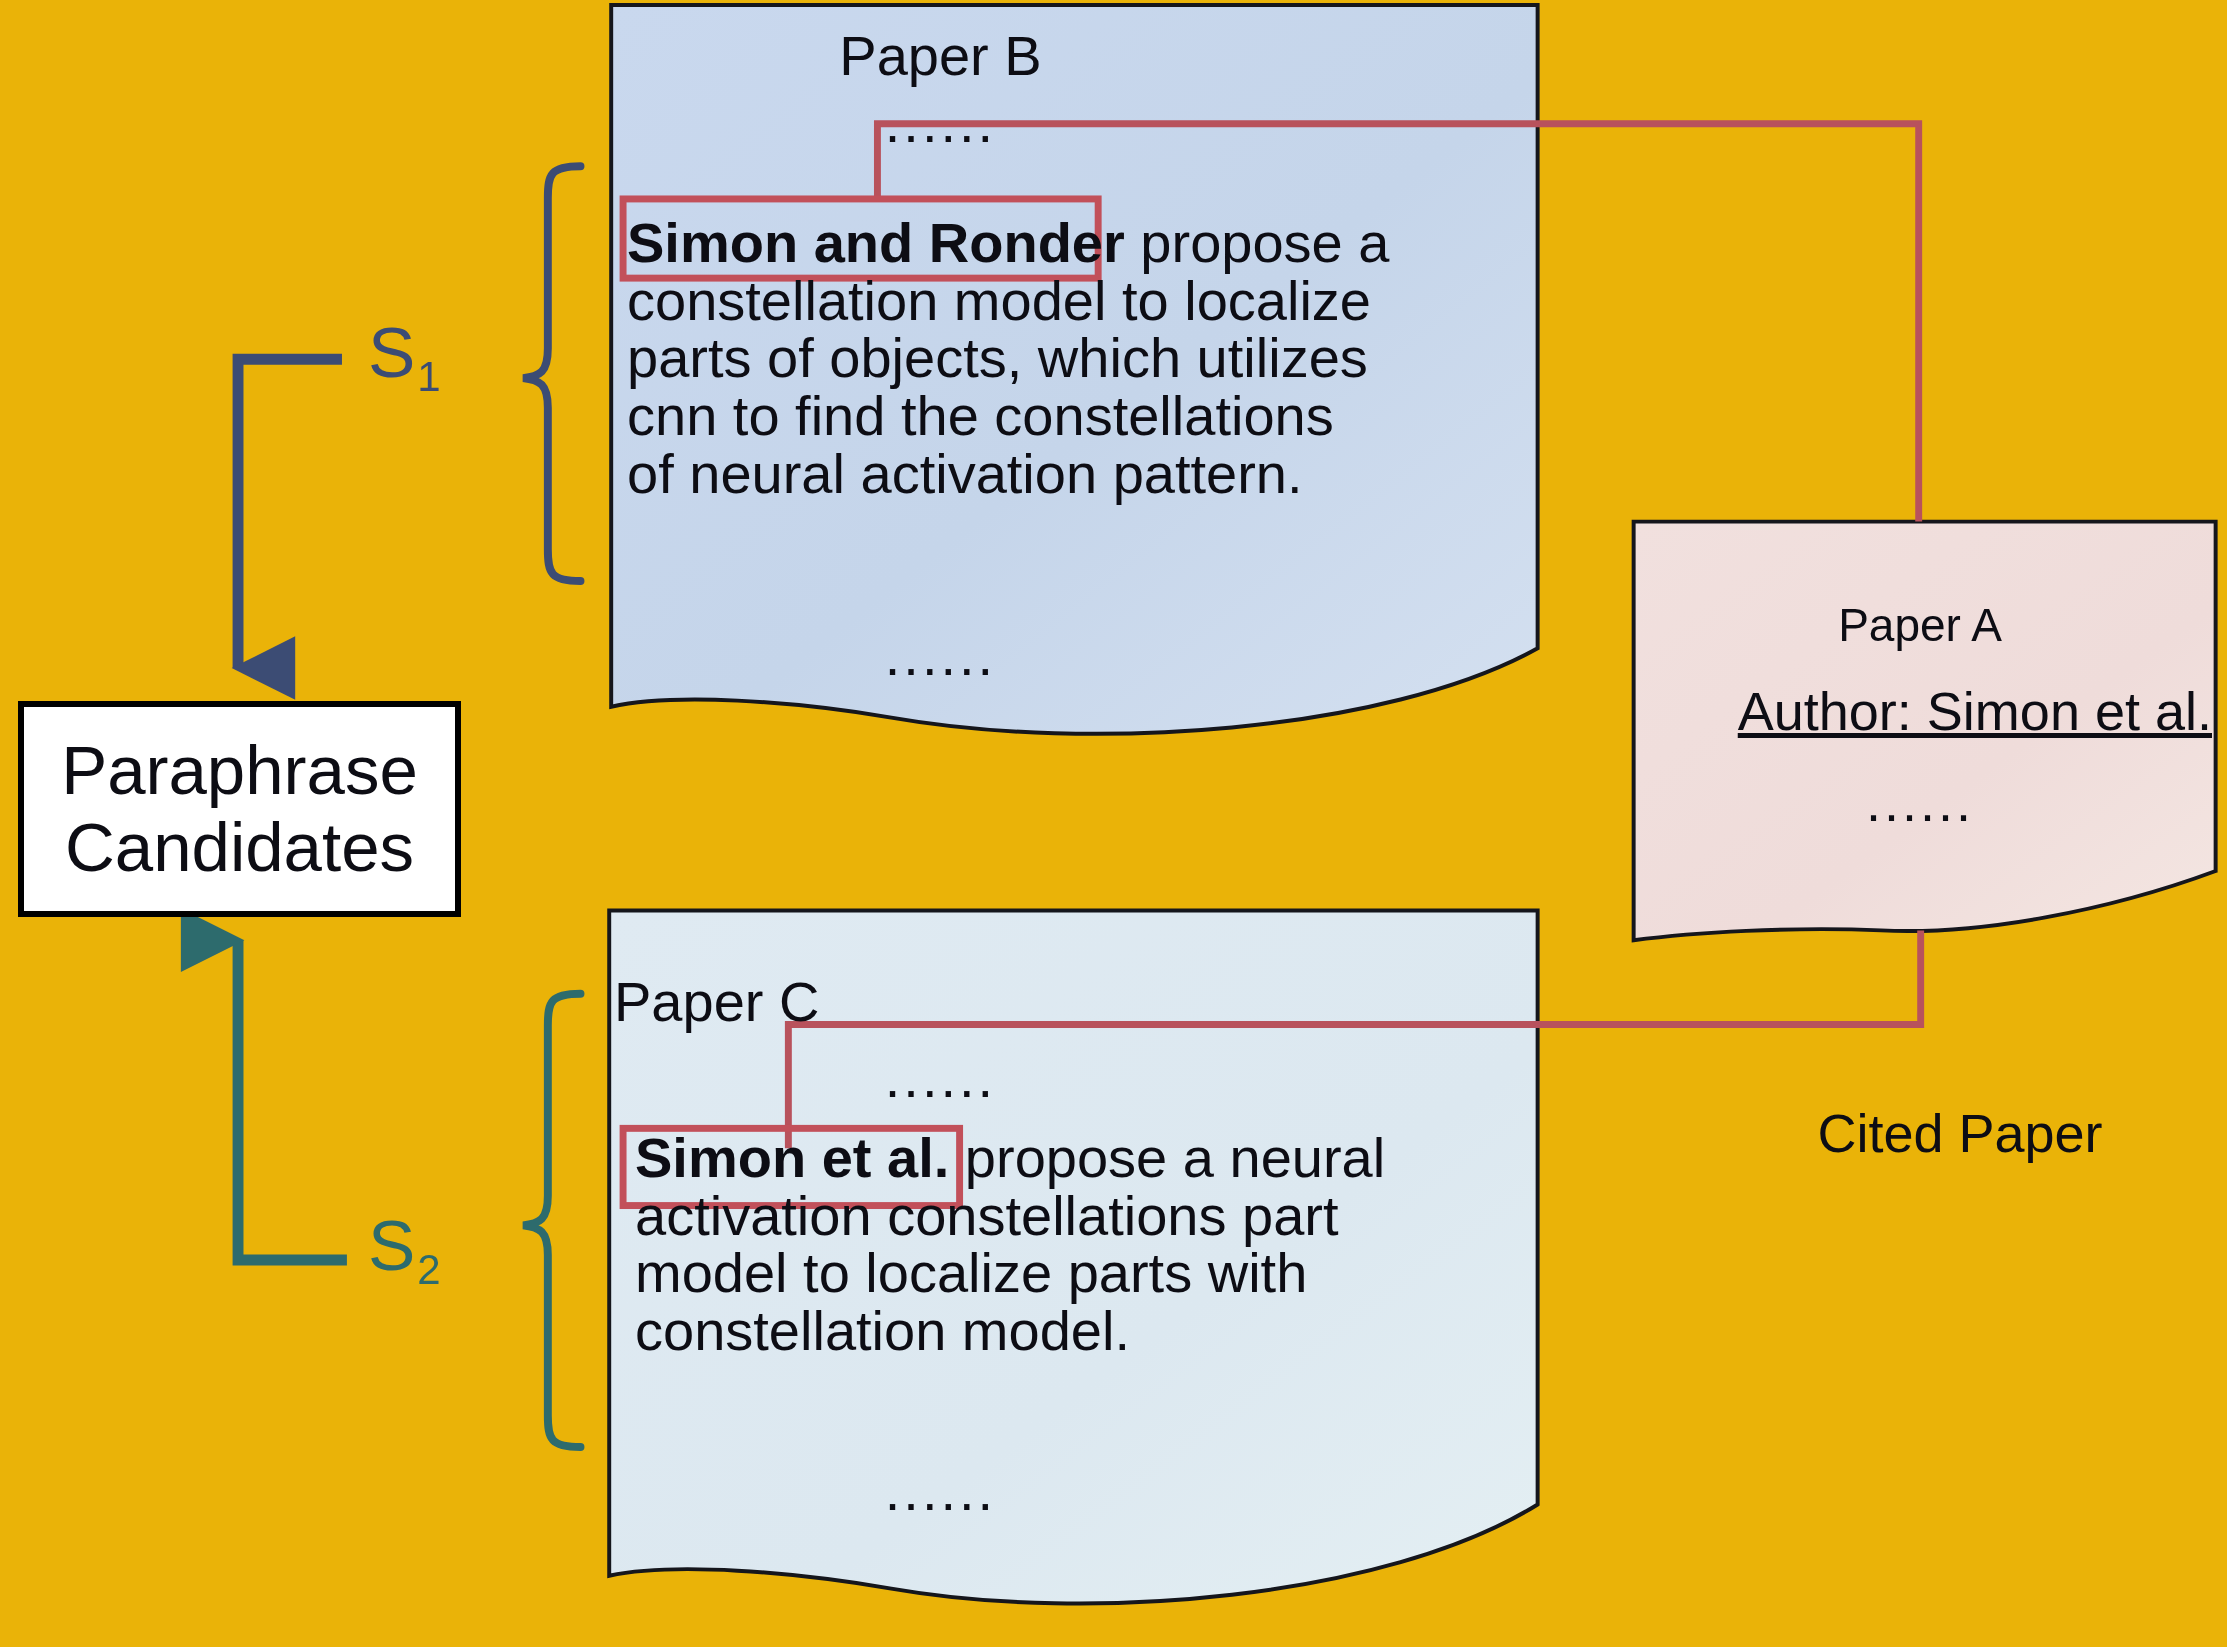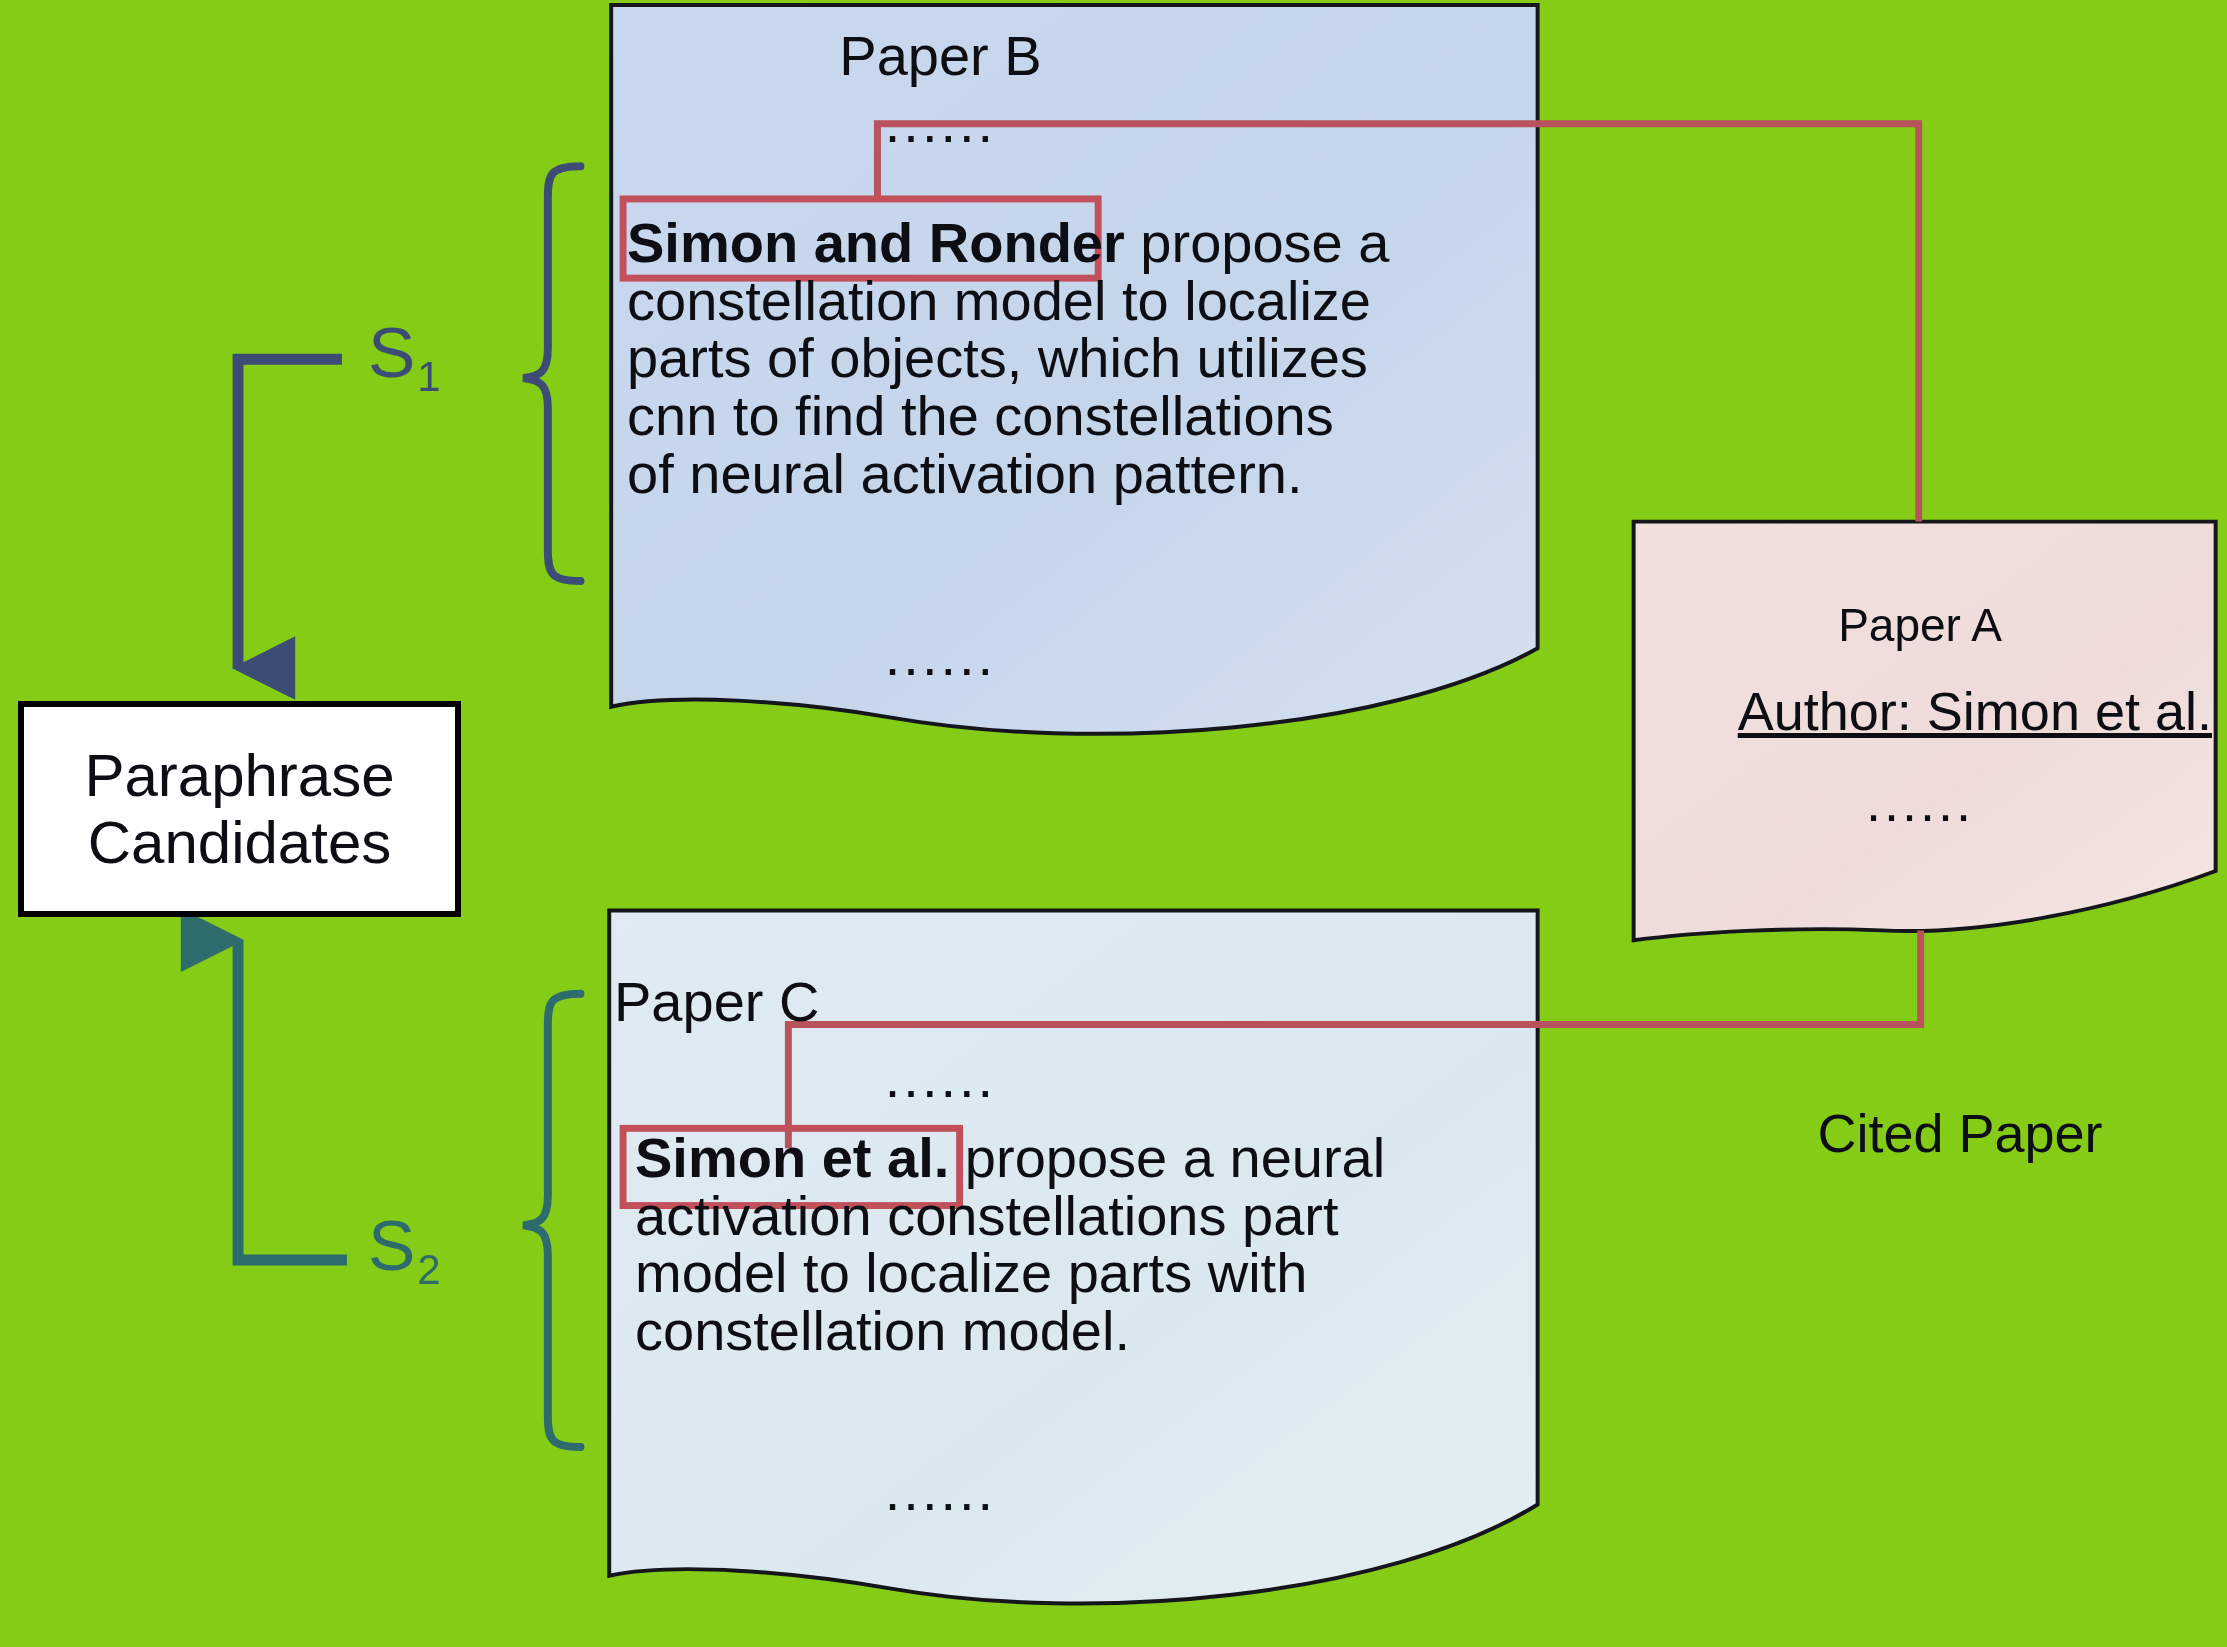--- a/index.html
+++ b/index.html
@@ -4,21 +4,21 @@
 <style>
   html, body {
     margin: 0;
     padding: 0;
     background: #ffffff;
   }
   #canvas {
     position: relative;
     width: 2228px;
     height: 1647px;
-    background: #84cc16;
+    background: #eab308;
     font-family: "Liberation Sans", sans-serif;
     overflow: hidden;
   }
   .svg-layer {
     position: absolute;
     left: 0;
     top: 0;
     width: 2228px;
     height: 1647px;
   }
@@ -126,21 +126,21 @@
     width: 443px; height: 216px;
     border: 6px solid #000000;
     background: #ffffff;
     box-sizing: border-box;
     display: flex;
     flex-direction: column;
     align-items: center;
     justify-content: center;
   }
   #paraphrase-box .line {
-    font-size: 60px;
+    font-size: 69px;
     color: #0d0d14;
     line-height: 1.12;
     white-space: pre;
   }
 
   
   .s-label {
     position: absolute;
     font-size: 71px;
     line-height: 1;

